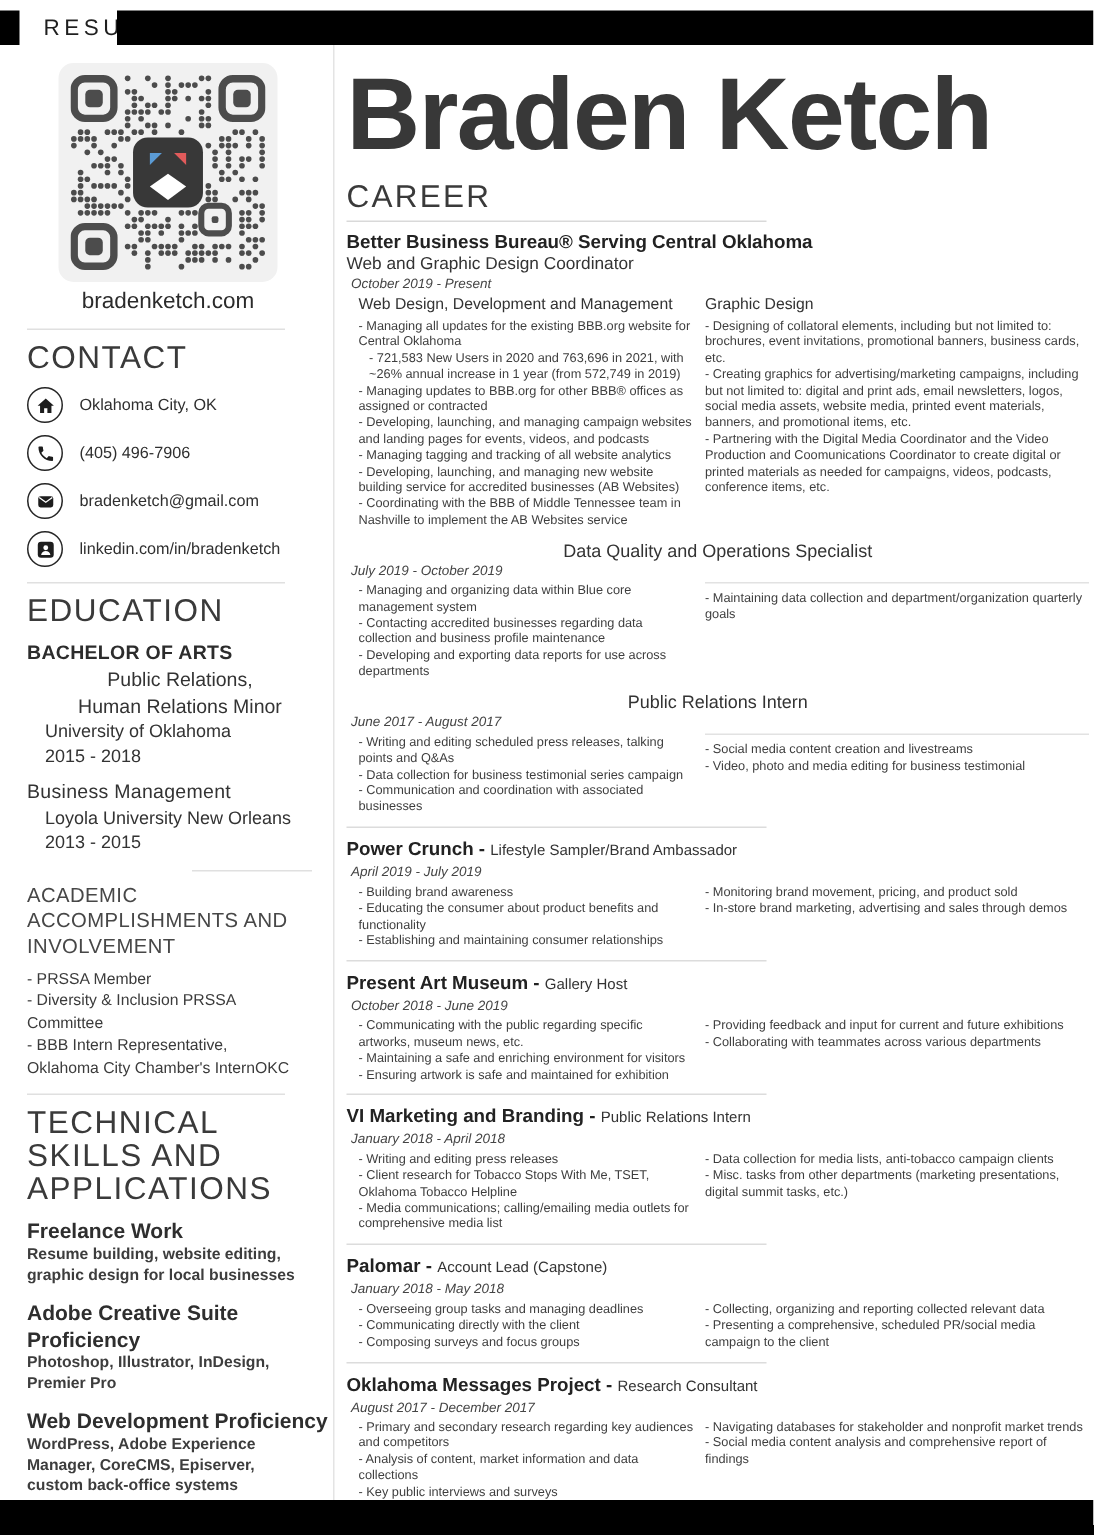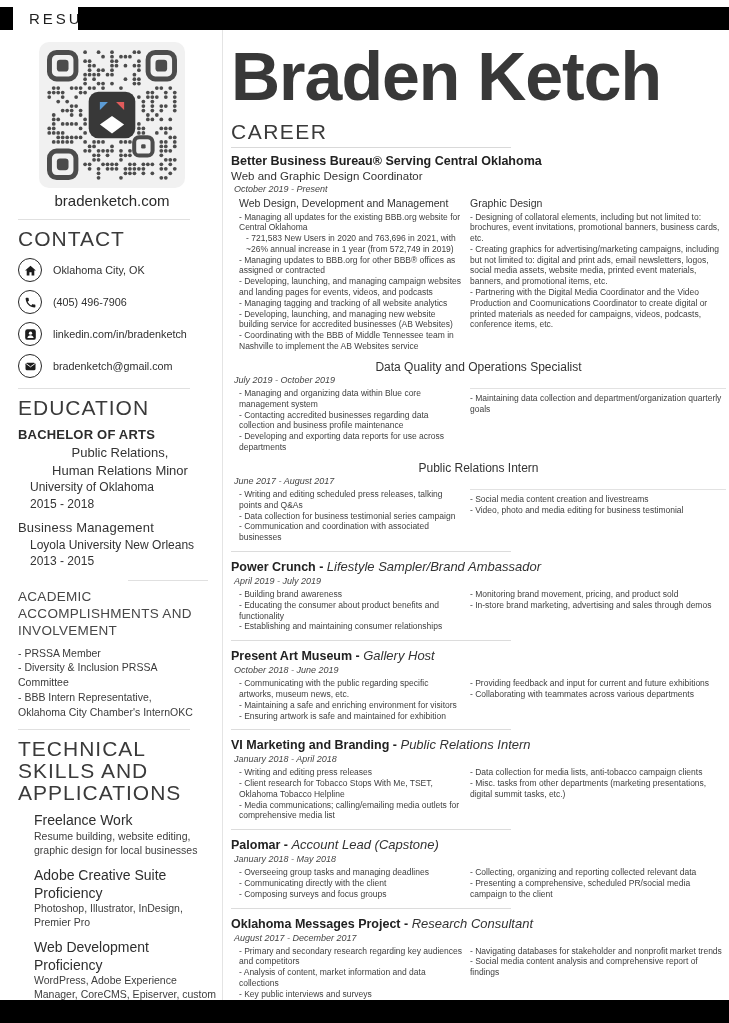--- a/index.html
+++ b/index.html
@@ -29,34 +29,34 @@
   .contact-item{display:flex;align-items:center;gap:11px;margin:8px 0;}
   .cicon{width:24px;height:24px;border:1.4px solid #262626;border-radius:50%;
     display:flex;align-items:center;justify-content:center;flex:0 0 auto;box-sizing:border-box;}
   .ctext{font-size:10.8px;color:#2f2f2f;}
   .edu-entry{margin-bottom:7px;}
   .edu-title{font-size:13px;font-weight:bold;color:#2c2c2c;letter-spacing:.2px;line-height:1.3;}
   .edu-title.regular{font-weight:400;font-size:13px;color:#333;}
   .edu-detail{font-size:13px;color:#333;line-height:1.35;text-align:center;}
   .edu-school{font-size:12px;color:#333;margin-left:12px;line-height:1.4;}
   .academic-item{font-size:10.5px;line-height:1.4;color:#3b3b3b;width:184px;}
-  .skill{margin:0 16px 10px;}
+  .skill{margin:0 0 10px;font-weight:bold;}
   .skill-name{font-size:14px;color:#2e2e2e;line-height:1.25;}
   .skill-desc{font-size:10.5px;line-height:1.3;color:#3d3d3d;width:186px;}
 
   
   .main{position:absolute;left:231px;top:34px;right:3px;}
   .name{font-size:68px;font-weight:bold;color:#383838;margin:8px 0 10px;line-height:1;letter-spacing:-1px;}
   .career-heading{font-size:21px;font-weight:400;color:#3a3a3a;letter-spacing:1.5px;margin:0 0 3px;}
   .career-underline{width:280px;height:1px;background:#d9d9d9;margin:0 0 6px;}
   .job{margin-bottom:8px;}
   .job.divider-left::before{content:"";display:block;width:280px;height:1px;background:#dcdcdc;margin:0 0 5px;}
   .job-company{font-size:12.5px;font-weight:bold;color:#222;line-height:1.2;}
   .job-role{font-size:11.5px;color:#333;line-height:1.25;}
-  .job-role-inline{font-size:13px;font-weight:400;color:#333;font-style:italic;}
+  .job-role-inline{font-size:10px;font-weight:400;color:#333;}
   .job-role-heading{font-size:12px;color:#333;line-height:1.2;text-align:center;}
   .job-dates{font-size:9px;font-style:italic;color:#454545;margin:1px 0 3px 3px;}
   .job-cols{display:flex;}
   .col-left{width:224px;padding-left:8px;margin-right:7px;flex:0 0 auto;}
   .col-right{flex:1;}
   .role-job .col-right::before{content:"";display:block;height:1px;background:#e2e2e2;margin:0 0 4px;}
   .col-subheading{font-size:10.5px;color:#333;margin-bottom:1px;line-height:1.25;}
   .bullet{font-size:8.5px;line-height:1.27;color:#3e3e3e;}
   .bullet.indent{padding-left:7px;}
 </style>
@@ -326,35 +326,35 @@
         <span class="cicon">
           <svg width="13" height="13" viewBox="0 0 24 24" fill="#1d1d1d">
             <path d="M6.6 10.8c1.4 2.8 3.8 5.1 6.6 6.6l2.2-2.2c.3-.3.7-.4 1-.2 1.1.4 2.3.6 3.6.6.6 0 1 .4 1 1V20c0 .6-.4 1-1 1C10.6 21 3 13.4 3 4c0-.6.4-1 1-1h3.5c.6 0 1 .4 1 1 0 1.2.2 2.4.6 3.6.1.3 0 .7-.2 1l-2.3 2.2z"></path>
           </svg>
         </span>
         <span class="ctext">(405) 496-7906</span>
       </div>
       <div class="contact-item">
         <span class="cicon">
           <svg width="15" height="15" viewBox="0 0 24 24">
+            <rect x="4" y="6" width="16" height="12" rx="2.5" fill="#1d1d1d"></rect>
+            <path d="M5 7.5l7 5 7-5" stroke="#fff" stroke-width="1.5" fill="none"></path>
+          </svg>
+        </span>
+        <span class="ctext">bradenketch@gmail.com</span>
+      </div>
+      <div class="contact-item">
+        <span class="cicon">
+          <svg width="15" height="15" viewBox="0 0 24 24">
             <rect x="3.5" y="3.5" width="17" height="17" rx="3.5" fill="#1d1d1d"></rect>
             <circle cx="12" cy="9.8" r="2.6" fill="#fff"></circle>
             <path d="M7 17.5c.5-3 2.6-4.3 5-4.3s4.5 1.3 5 4.3z" fill="#fff"></path>
           </svg>
         </span>
         <span class="ctext">linkedin.com/in/bradenketch</span>
-      </div>
-      <div class="contact-item">
-        <span class="cicon">
-          <svg width="15" height="15" viewBox="0 0 24 24">
-            <rect x="4" y="6" width="16" height="12" rx="2.5" fill="#1d1d1d"></rect>
-            <path d="M5 7.5l7 5 7-5" stroke="#fff" stroke-width="1.5" fill="none"></path>
-          </svg>
-        </span>
-        <span class="ctext">bradenketch@gmail.com</span>
       </div>
     </div>
   <div class="sdivider"></div>
   <h2 class="side-heading">EDUCATION</h2>
   <div id="education-entries">
       <div class="edu-entry">
         <div class="edu-title">BACHELOR OF ARTS</div>
         <div class="edu-detail">Public Relations,</div>
         <div class="edu-detail">Human Relations Minor</div>
         <div class="edu-school">

